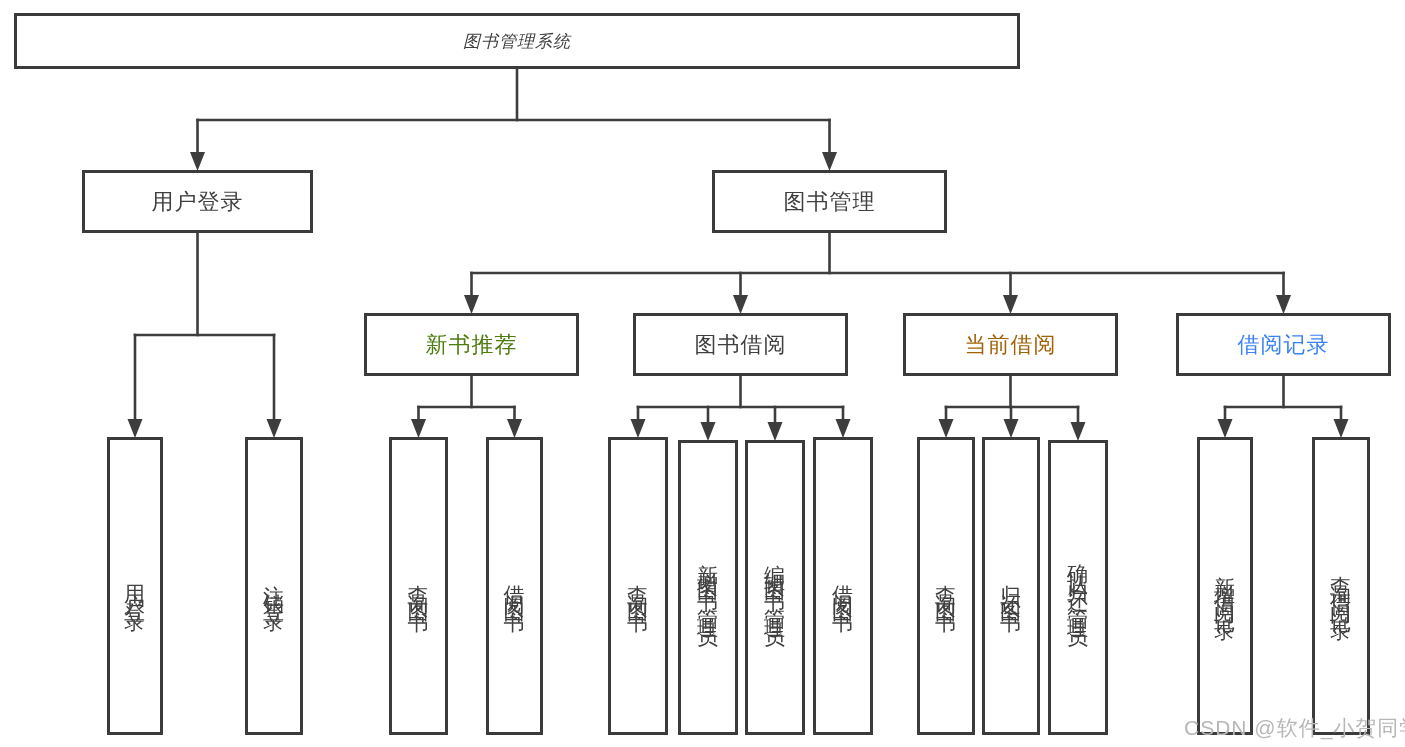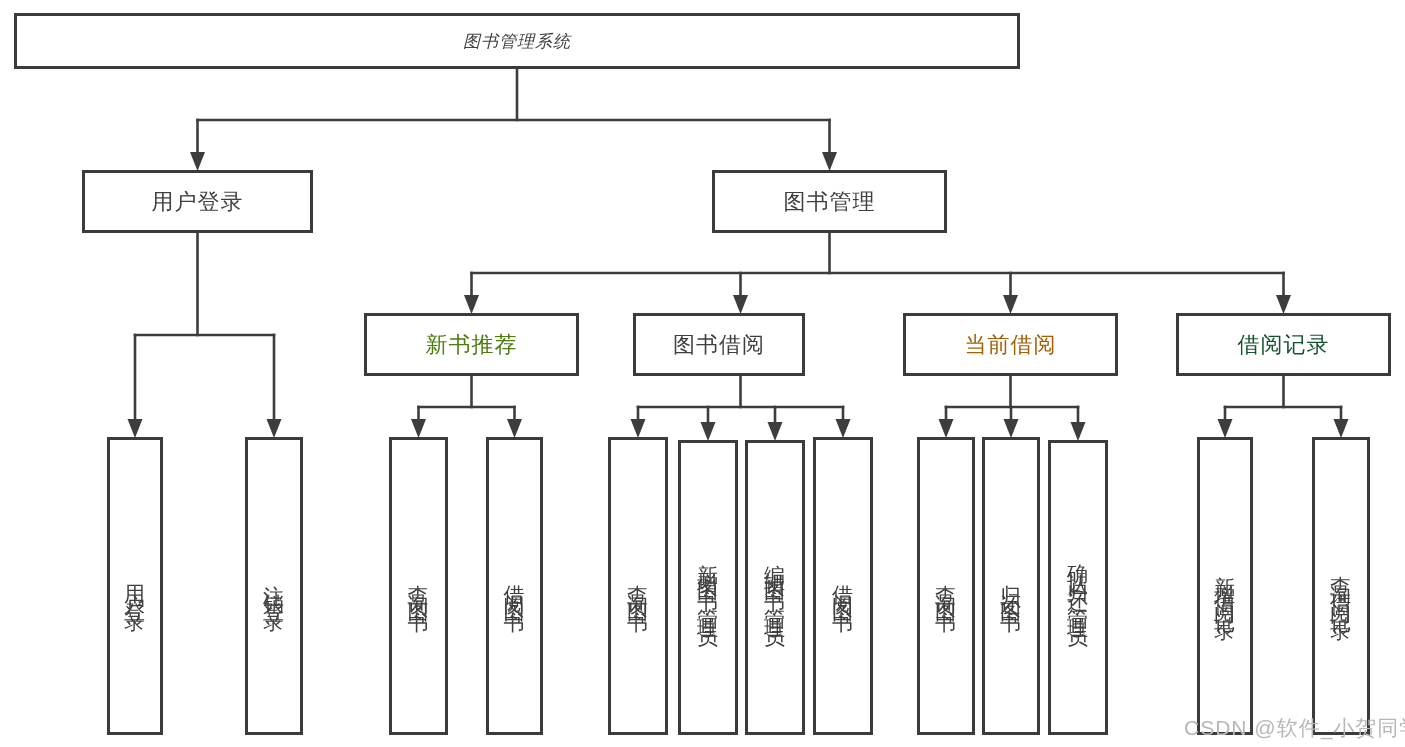--- a/index.html
+++ b/index.html
@@ -126,28 +126,28 @@
     </div>
     <div class="node horizontal" style="left: 82px; top: 170px; width: 231px; height: 63px; border-color: rgb(59, 59, 59); background: rgb(255, 255, 255);">
       <span class="node-label" style="color: rgb(63, 63, 63);">用户登录</span>
     </div>
     <div class="node horizontal" style="left: 712px; top: 170px; width: 235px; height: 63px; border-color: rgb(59, 59, 59); background: rgb(255, 255, 255);">
       <span class="node-label" style="color: rgb(63, 63, 63);">图书管理</span>
     </div>
     <div class="node horizontal" style="left: 364px; top: 313px; width: 215px; height: 63px; border-color: rgb(59, 59, 59); background: rgb(255, 255, 255);">
       <span class="node-label" style="color: #4d7c0f;">新书推荐</span>
     </div>
-    <div class="node horizontal" style="left: 633px; top: 313px; width: 172px; height: 63px; border-color: rgb(59, 59, 59); background: rgb(255, 255, 255);">
+    <div class="node horizontal" style="left: 633px; top: 313px; width: 215px; height: 63px; border-color: rgb(59, 59, 59); background: rgb(255, 255, 255);">
       <span class="node-label" style="color: rgb(63, 63, 63);">图书借阅</span>
     </div>
     <div class="node horizontal" style="left: 903px; top: 313px; width: 215px; height: 63px; border-color: rgb(59, 59, 59); background: rgb(255, 255, 255);">
       <span class="node-label" style="color: #a16207;">当前借阅</span>
     </div>
     <div class="node horizontal" style="left: 1176px; top: 313px; width: 215px; height: 63px; border-color: rgb(59, 59, 59); background: rgb(255, 255, 255);">
-      <span class="node-label" style="color: #14532d;">借阅记录</span>
+      <span class="node-label" style="color: #3b82f6;">借阅记录</span>
     </div>
     <div class="node vertical" style="left: 107px; top: 437px; width: 56px; height: 298px; border-color: rgb(59, 59, 59); background: rgb(255, 255, 255);">
       <span class="node-label" style="color: rgb(63, 63, 63);">用户登录</span>
     </div>
     <div class="node vertical" style="left: 245px; top: 437px; width: 58px; height: 298px; border-color: rgb(59, 59, 59); background: rgb(255, 255, 255);">
       <span class="node-label" style="color: rgb(63, 63, 63);">注销登录</span>
     </div>
     <div class="node vertical" style="left: 389px; top: 437px; width: 59px; height: 298px; border-color: rgb(59, 59, 59); background: rgb(255, 255, 255);">
       <span class="node-label" style="color: rgb(63, 63, 63);">查询图书</span>
     </div>

